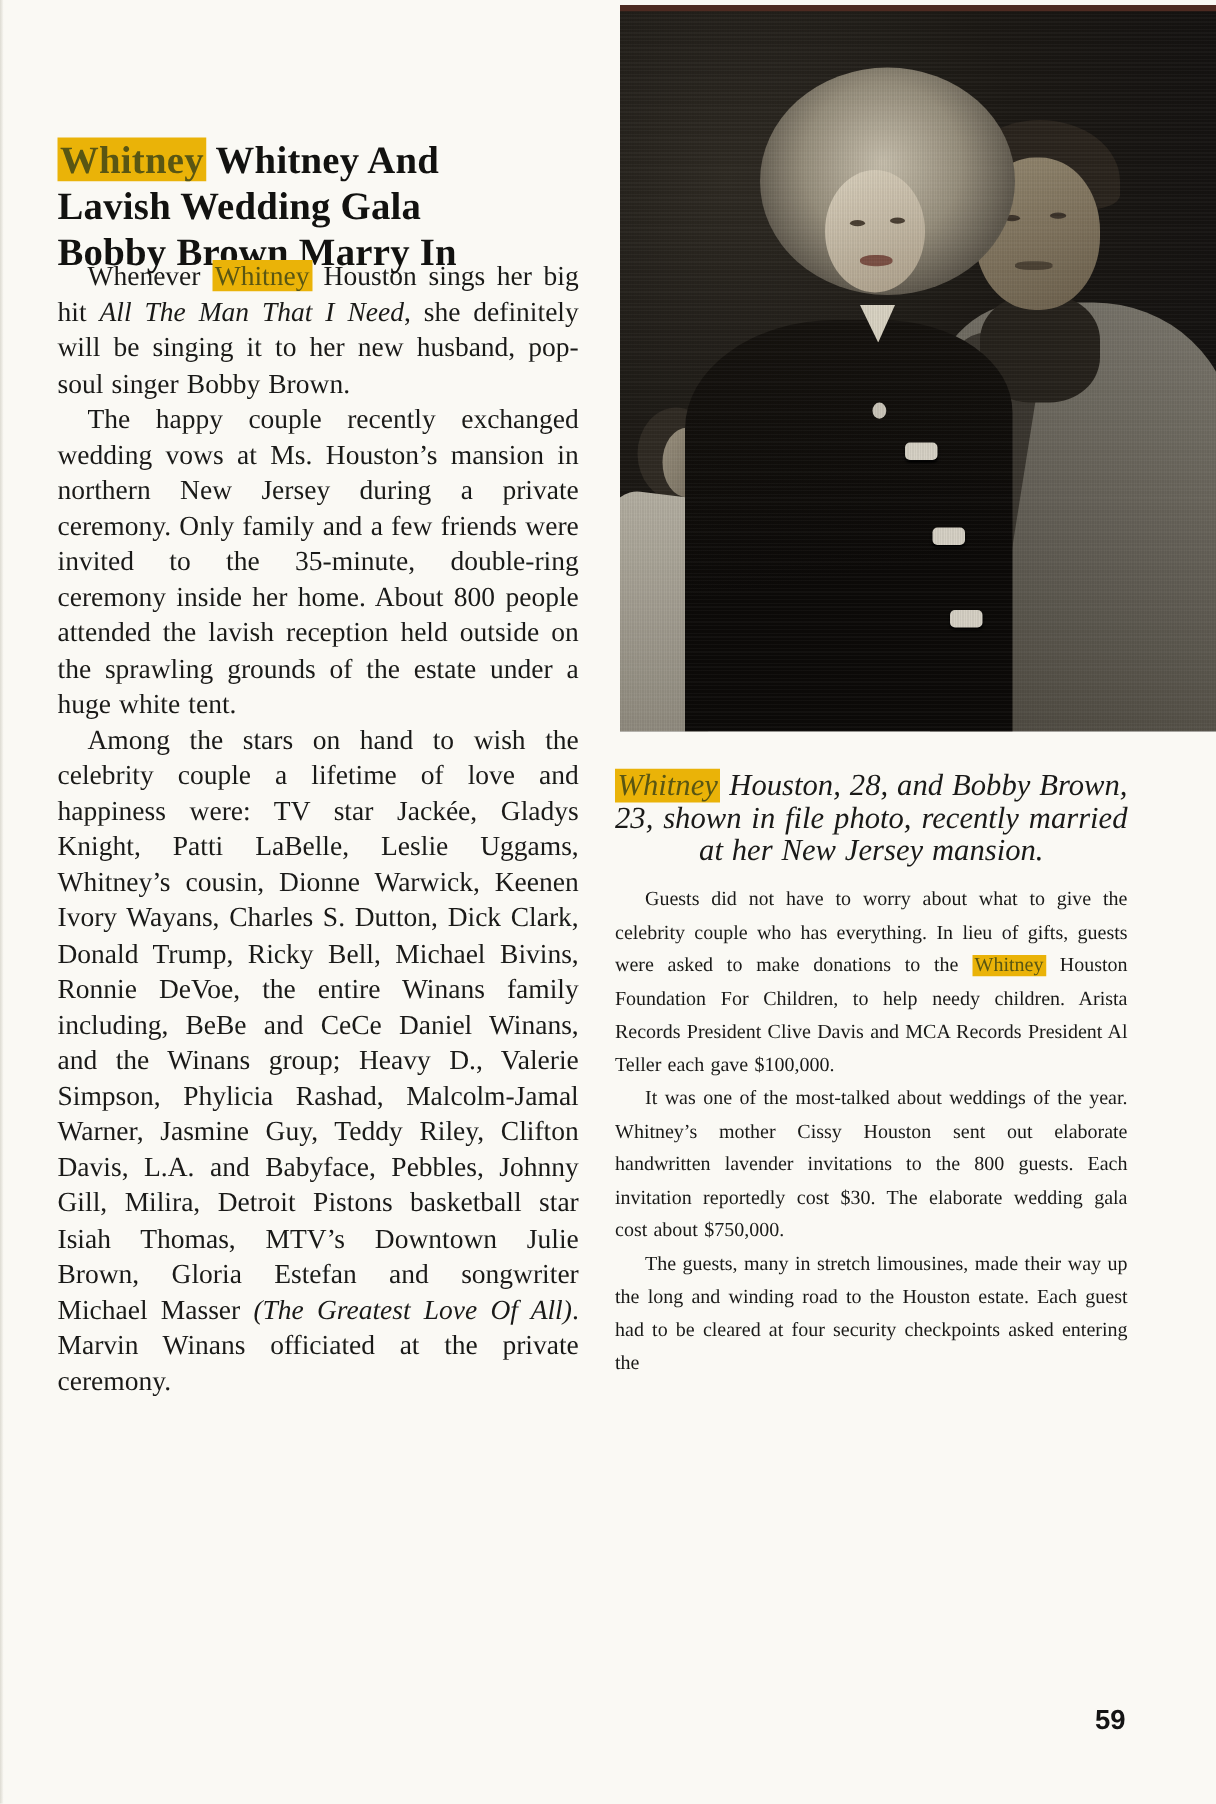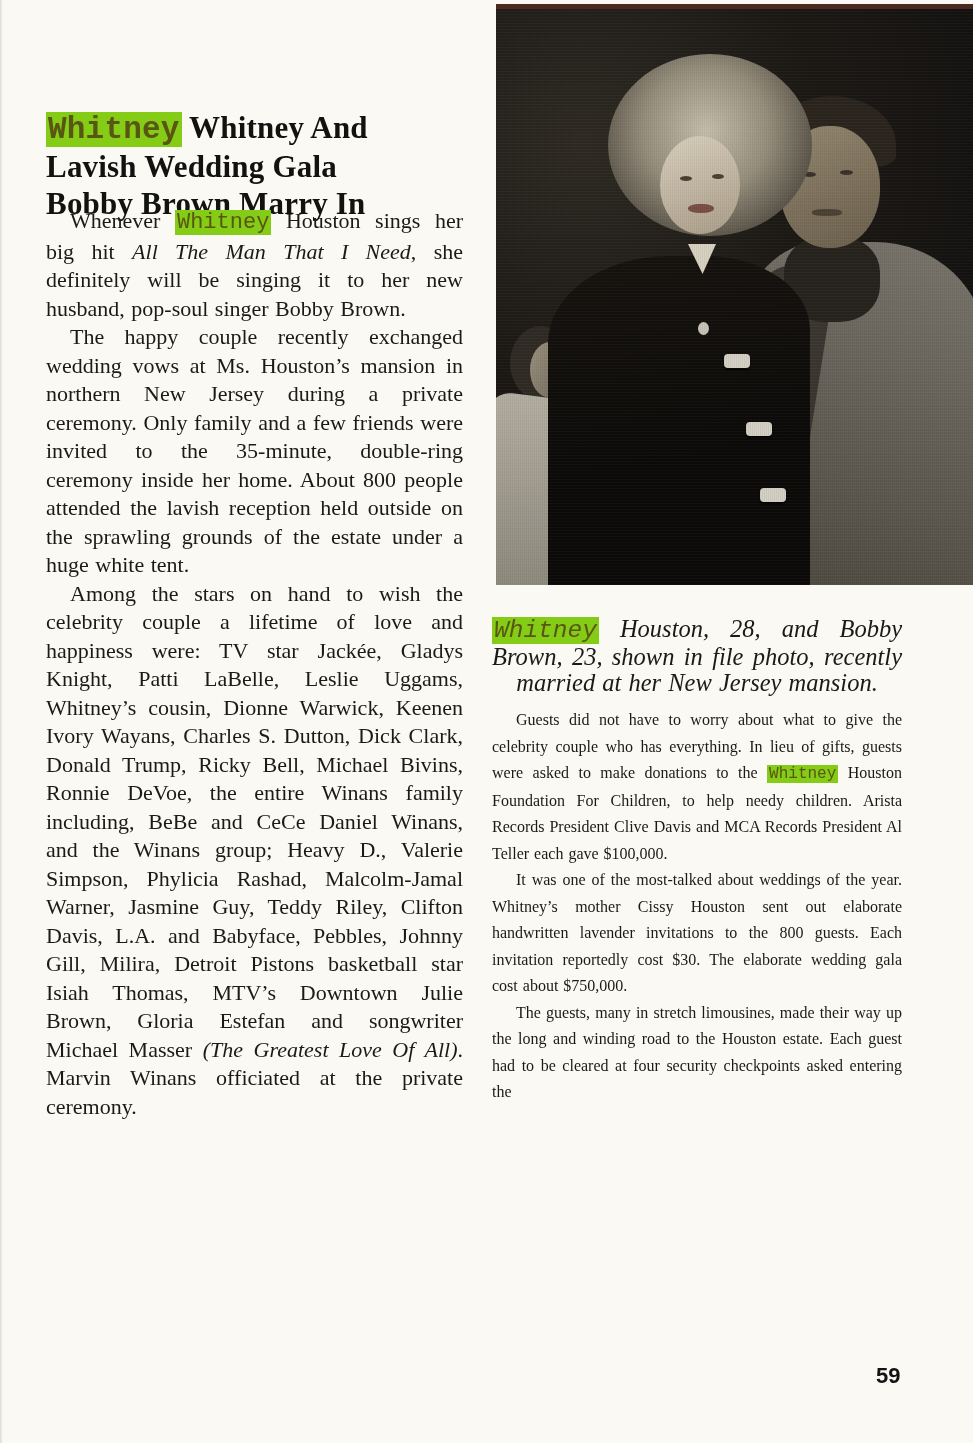--- a/index.html
+++ b/index.html
@@ -31,21 +31,21 @@
   .col p.ind{text-indent:24px;}
   .left-col{
     position:absolute;left:46px;top:207px;width:417px;
     font-size:22px;line-height:28.5px;
   }
   .right-col{
     position:absolute;left:492px;top:707px;width:410px;
     font-size:16px;line-height:26.5px;
   }
   
-  .hl{background:#84cc16;color:#595613;padding:0 2px;font-family:Liberation Mono, monospace;}
+  .hl{background:#eab308;color:#595613;padding:0 2px;}
   .it{font-style:italic;}
   
   .photo{
     position:absolute;left:496px;top:4px;width:477px;height:581px;
     background:radial-gradient(circle at 18% 24%,#2e2a23 0%,#1b1814 40%,#131110 75%);
     overflow:hidden;
   }
   .photo *{position:absolute;}
   .ph-topstrip{left:0;top:0;width:100%;height:5px;background:#4d2a21;}
   .ph-crowd-head1{left:14px;top:322px;width:62px;height:74px;background:#2f2a23;border-radius:50%;}

